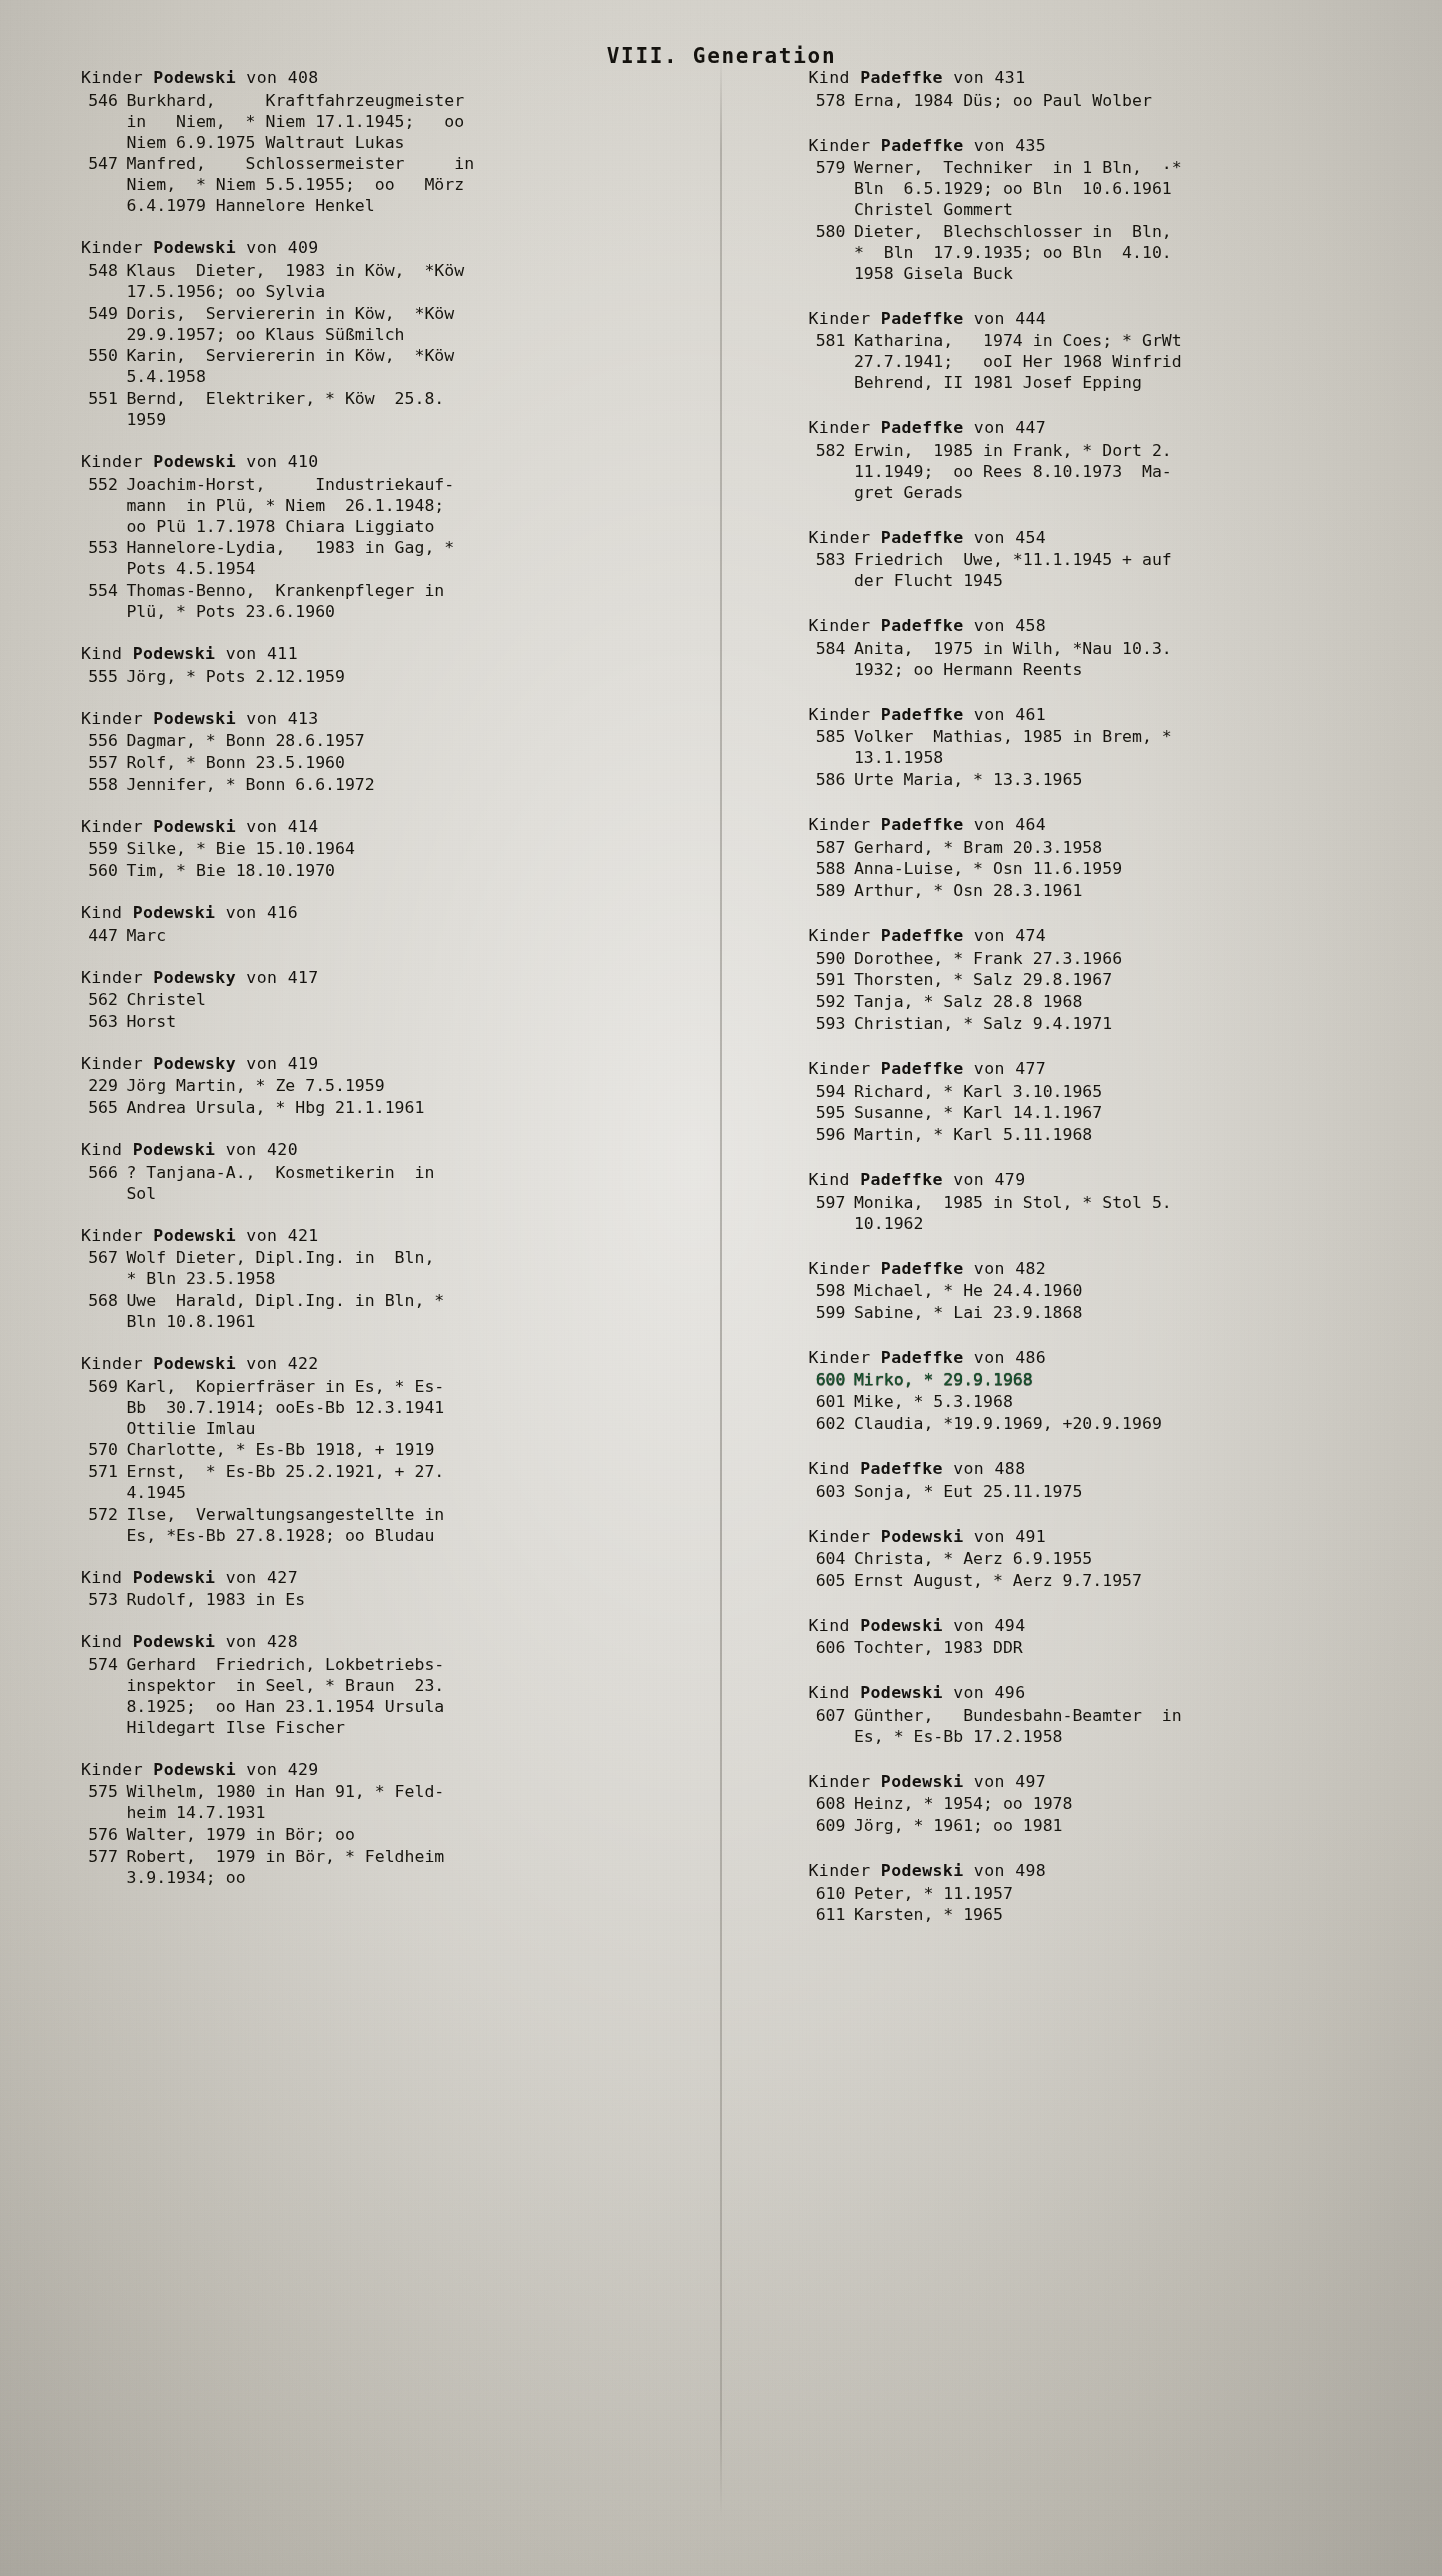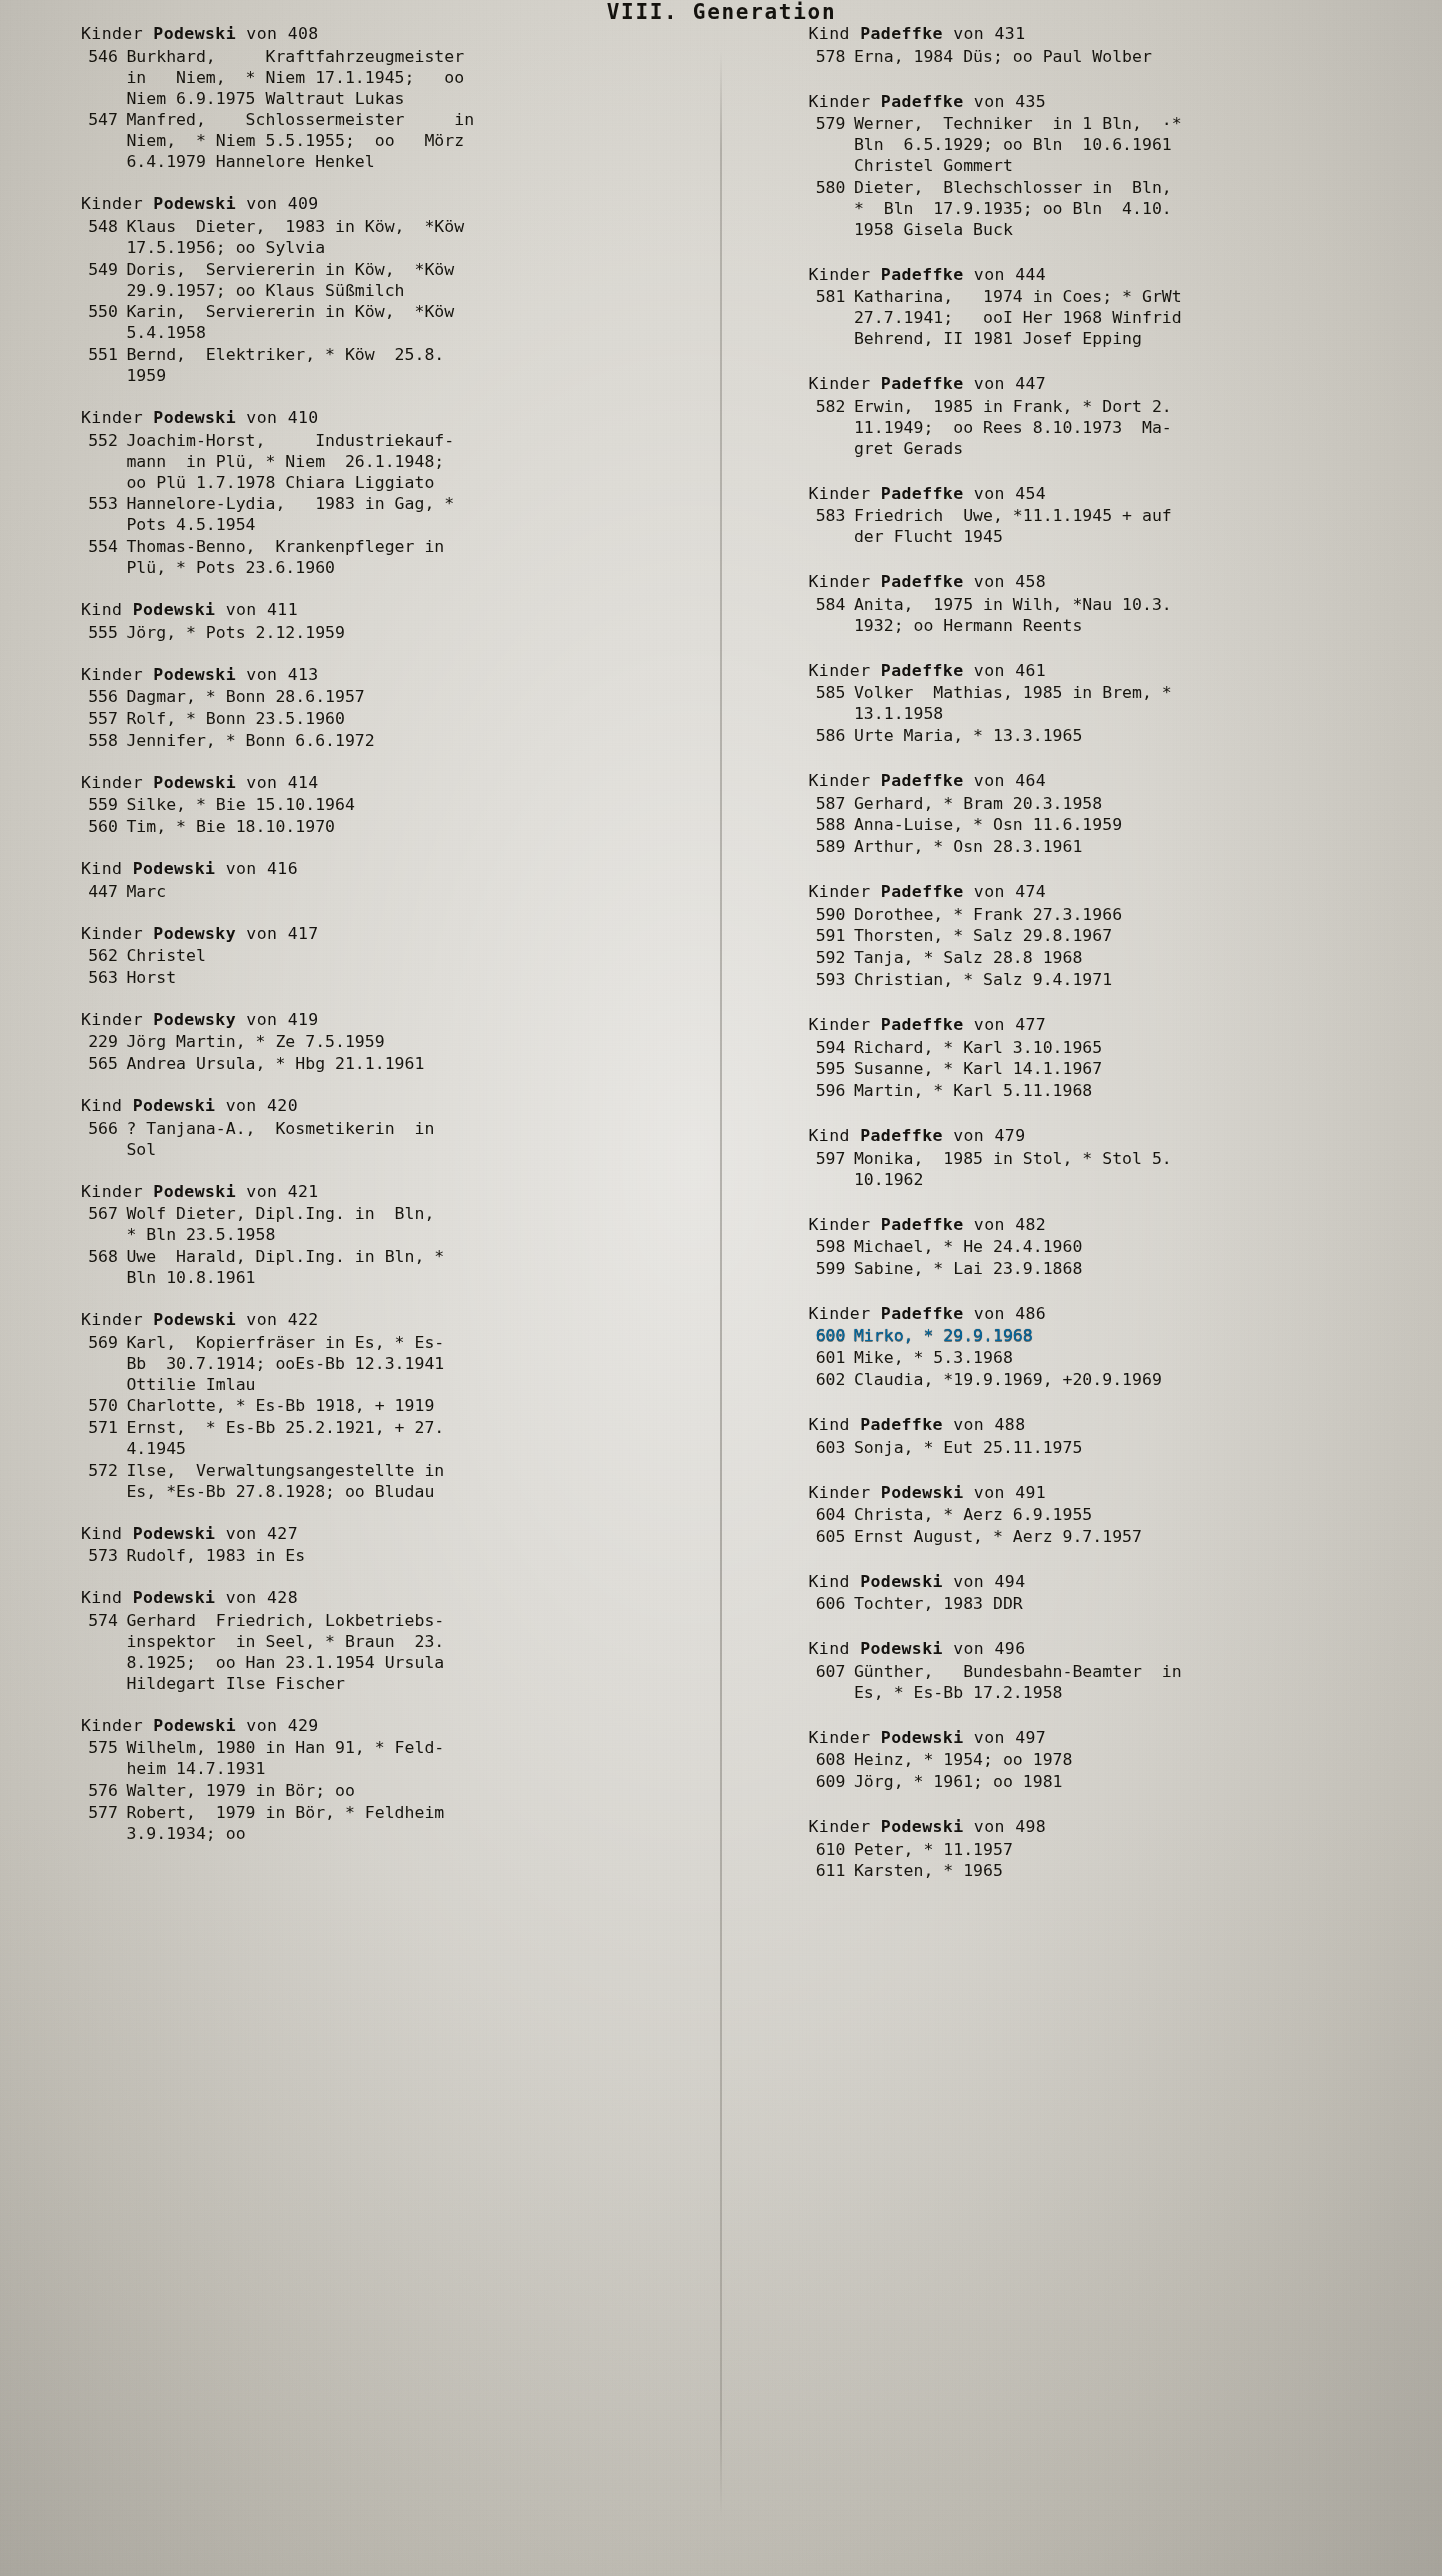--- a/index.html
+++ b/index.html
@@ -40,20 +40,21 @@
     width: 1443px;
     height: 2576px;
   }
   .heading {
     text-align: center;
     font-weight: bold;
     font-size: 21px;
     letter-spacing: 1.7px;
     color: #15130f;
     margin: 0;
+    padding-top: 44px;
   }
   .columns {
     display: flex;
     flex-direction: row;
     padding: 0 30px;
     box-sizing: border-box;
   }
   .col {
     width: 50%;
     box-sizing: border-box;
@@ -96,21 +97,21 @@
     padding-right: 8.4px;
     white-space: nowrap;
   }
   .entry .txt {
     flex: 1 1 auto;
     white-space: pre-wrap;
     word-spacing: 0px;
   }
   .col-right .group { margin-bottom: 25px; margin-left: 46px; }
   .smudge {
-    color: #0369a1;
+    color: #14532d;
     text-shadow: 0 0 0.8px rgba(20,18,14,0.9), 0 0.8px 0 rgba(30,28,22,0.5);
   }
 </style>
 </head>
 <body>
 
 <div class="page">
   <div class="paper"></div>
   <div class="content">
     <h1 class="heading">VIII. Generation</h1>

